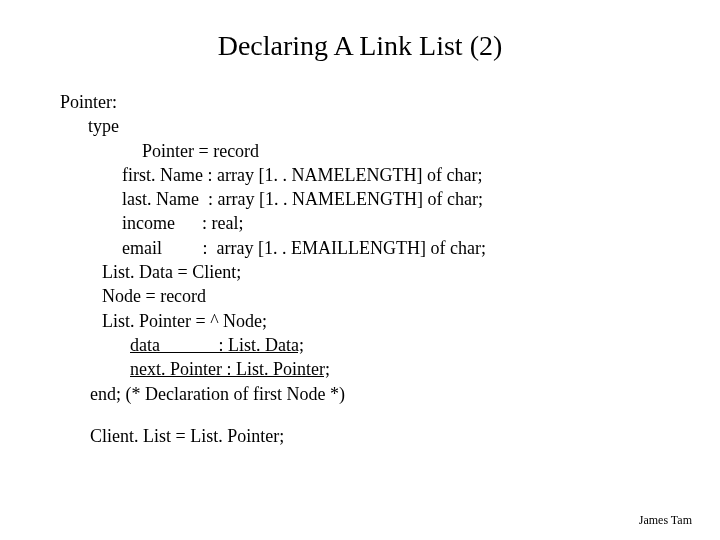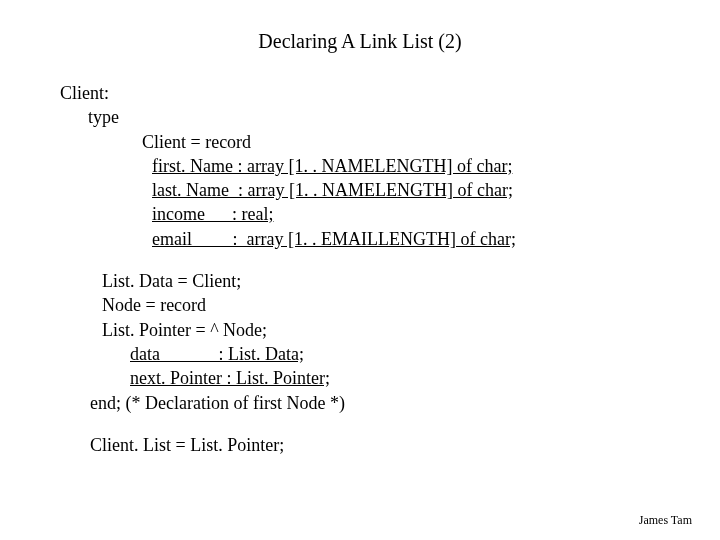--- a/index.html
+++ b/index.html
@@ -7,47 +7,45 @@
     width: 720px;
     height: 540px;
     background: #ffffff;
     font-family: "Times New Roman", Times, serif;
     color: #000000;
     position: relative;
     padding: 30px 50px 20px 50px;
   }
   .title {
     text-align: center;
-    font-size: 20px;
+    font-size: 28px;
     font-weight: normal;
     margin-bottom: 28px;
   }
   .content {
     font-size: 18px;
     line-height: 1.35;
   }
   .example-label {
     margin-left: 10px;
   }
   .type-label {
     margin-left: 38px;
   }
   .client-decl {
     margin-left: 92px;
   }
   .client-field {
-    margin-left: 102px;
+    margin-left: 72px;
     white-space: pre;
-    text-decoration: underline;
   }
   .client-end {
     margin-left: 112px;
   }
   .block2 {
-    margin-top: 18px;
   }
   .list-decl {
     margin-left: 52px;
   }
   .node-field {
     margin-left: 80px;
     white-space: pre;
     text-decoration: underline;
   }
   .node-end {
@@ -65,24 +63,24 @@
     right: 28px;
     font-size: 12px;
   }
 </style>
 </head>
 <body>
 
 <div class="title">Declaring A Link List (2)</div>
 
 <div class="content">
-  <div class="example-label">Client:</div>
+  <div class="example-label">Pointer:</div>
   <div class="type-label">type</div>
 
-  <div class="client-decl">Client =  record</div>
+  <div class="client-decl">Pointer =  record</div>
   <div class="client-field">first. Name : array [1. . NAMELENGTH] of char;</div>
   <div class="client-field">last. Name  : array [1. . NAMELENGTH] of char;</div>
   <div class="client-field">income      : real;</div>
   <div class="client-field">email         :  array [1. . EMAILLENGTH] of char;</div>
 
   <div class="block2">
     <div class="list-decl">List. Data = Client;</div>
     <div class="list-decl">Node = record</div>
     <div class="list-decl">List. Pointer = ^ Node;</div>
     <div class="node-field">data             : List. Data;</div>

